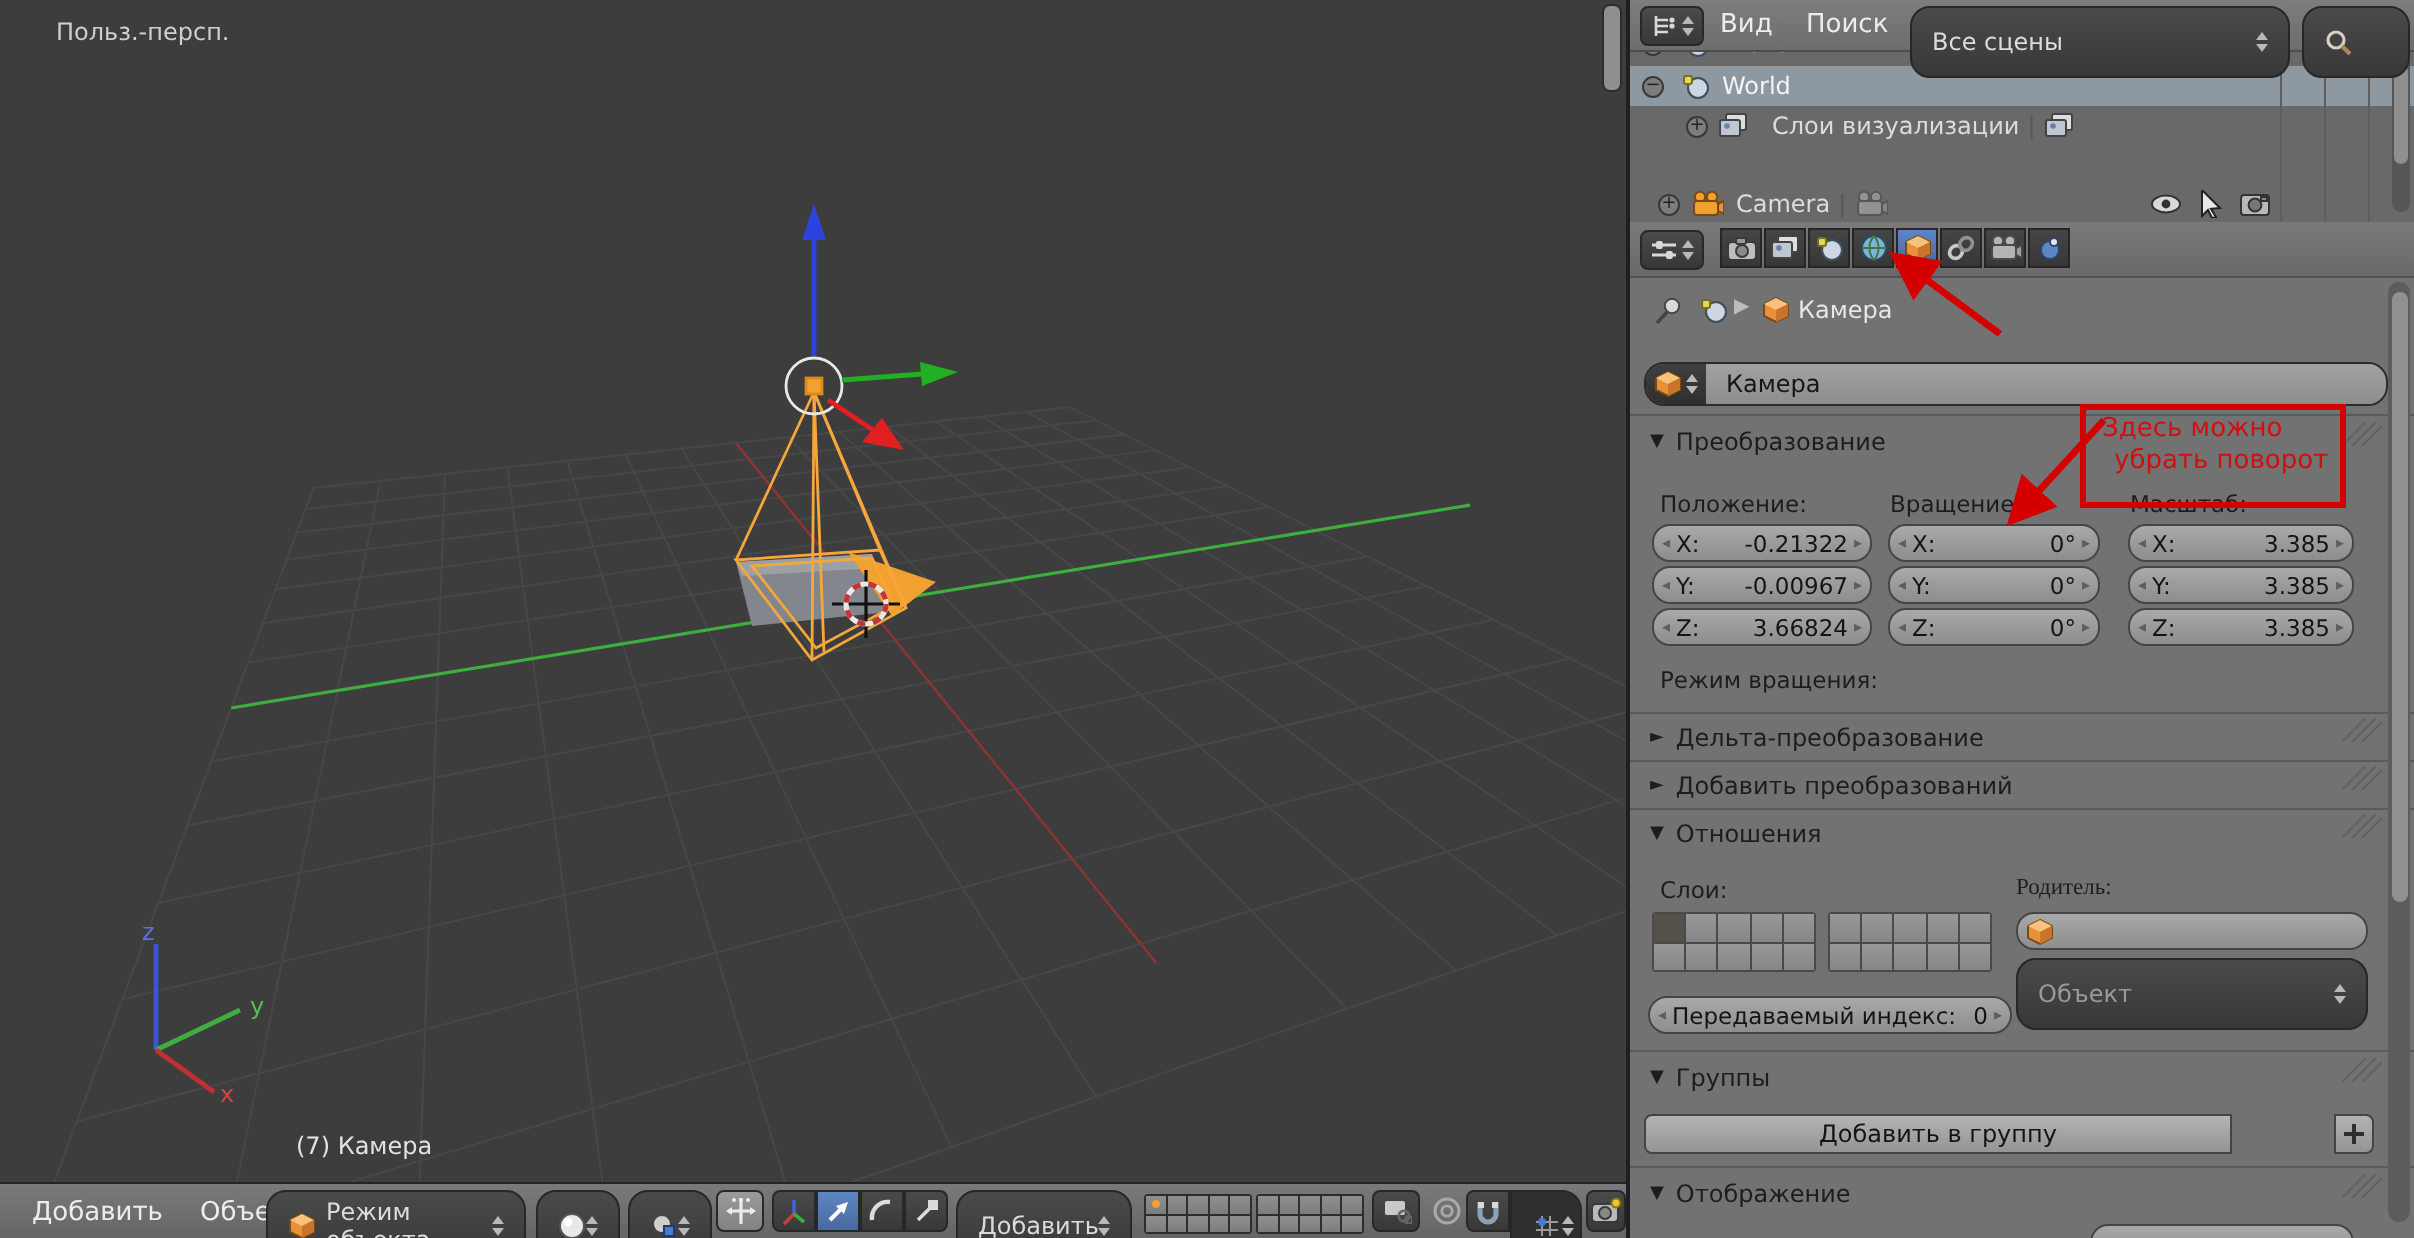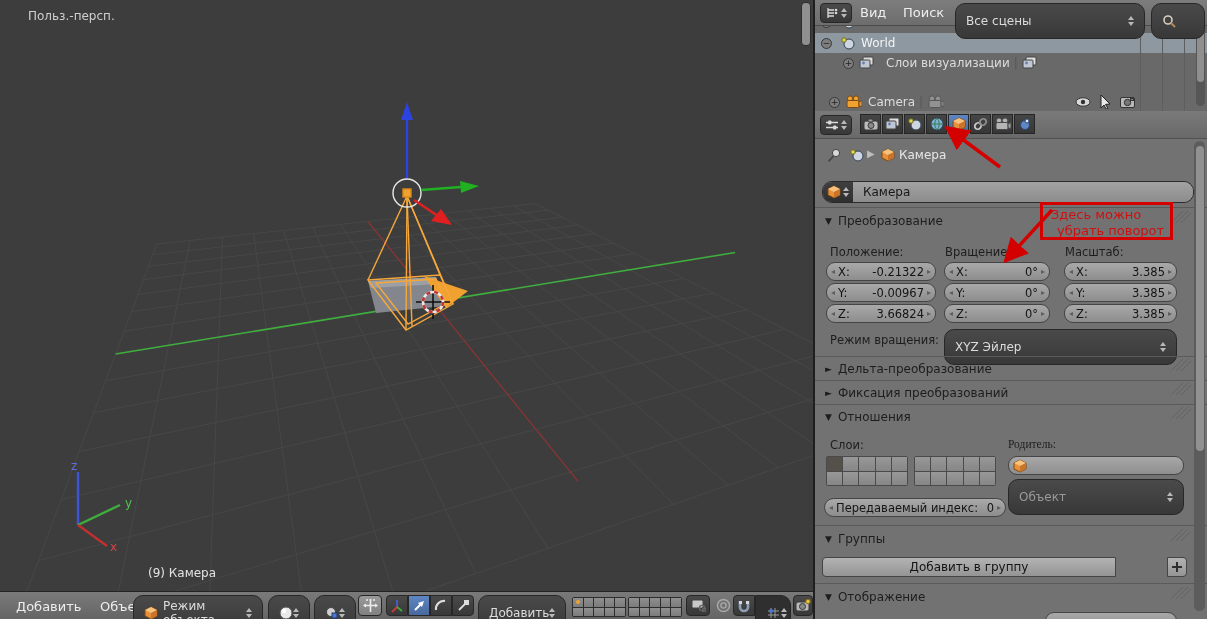--- a/index.html
+++ b/index.html
@@ -69,21 +69,21 @@
   .plabel{position:absolute;color:#1d1d1d;font-size:11.5px;}
   .nf{position:absolute;height:19px;background:linear-gradient(#a9a9a9,#8d8d8d);border:1px solid #454545;border-radius:9px;
      color:#141414;display:flex;align-items:center;padding:0 4px;box-sizing:border-box;font-size:11.5px;}
   .relgrid{position:absolute;width:80px;height:28px;display:grid;grid-template-columns:repeat(5,1fr);grid-template-rows:1fr 1fr;
      border:1px solid #4a4a4a;background:#4a4a4a;grid-gap:1px;border-radius:2px;}
   .relgrid span{background:linear-gradient(#989898,#868686);}
   .relgrid span.on{background:#55504a;}
   .pscroll{position:absolute;right:2px;top:30px;width:11px;height:470px;background:#5c5c5c;border-radius:6px;}
   .pscroll i{position:absolute;left:1.5px;top:5px;width:8px;height:305px;background:#919191;border-radius:5px;display:block;}
   
-  #anno-box{position:absolute;left:1040px;top:202px;width:133px;height:38px;border:3px solid #d40000;box-sizing:border-box;z-index:40;}
+  #anno-box{position:absolute;left:1040px;top:202px;width:133px;height:52px;border:3px solid #d40000;box-sizing:border-box;z-index:40;}
   #anno-box div{color:#cf1010;font-size:13px;line-height:16px;padding-left:8px;padding-top:2px;white-space:nowrap;}
   #anno-box div:last-child{padding-left:14px;padding-top:0;}
   #overlay{position:absolute;left:0;top:0;z-index:50;pointer-events:none;}
 </style>
 </head>
 <body>
 
 <div id="app">
 
   <div id="viewport">
@@ -156,21 +156,21 @@
         <polygon points="452,225 431,221 441,209" fill="#e02020"></polygon>
       </g>
 
       <g id="mini-axes" stroke-width="2.4">
         <line x1="78" y1="525" x2="78" y2="472" stroke="#3c55d8"></line>
         <line x1="78" y1="525" x2="120" y2="505" stroke="#3fae3f"></line>
         <line x1="78" y1="525" x2="107" y2="546" stroke="#c03030"></line>
       </g>
     </svg>
     <div class="vp-label" style="left:28px;top:9px;">Польз.-персп.</div>
-    <div class="vp-label" style="left:148px;top:566px;color:#e2e2e2;">(9) Камера</div>
+    <div class="vp-label" style="left:148px;top:566px;color:#e2e2e2;">(7) Камера</div>
     <div class="ax-lab" style="left:71px;top:459px;color:#5b6fe0;">z</div>
     <div class="ax-lab" style="left:125px;top:496px;color:#4fc24f;">y</div>
     <div class="ax-lab" style="left:110px;top:540px;color:#d04545;">x</div>
     <div id="vp-scroll"></div>
   </div>
 
   <div id="vtoolbar">
     <span class="menu-txt" style="left:16px;">Добавить</span>
     <span class="menu-txt" style="left:100px;">Объект</span>
 
@@ -666,40 +666,33 @@
           <span class="na">▸</span>
         </div>
       <div class="nf" style="left:249px;top:193px;width:113px;">
           <span class="na">◂</span>
           <span class="nl">Z:</span>
           <span class="nv">3.385</span>
           <span class="na">▸</span>
         </div>
 
       <div class="plabel" style="left:15px;top:222px;">Режим вращения:</div>
-      <div class="dd" style="left:129px;top:218px;width:233px;">
-        <span>XYZ Эйлер</span>
-        <span class="uds">
-            <i class="u"></i>
-            <i class="d"></i>
-          </span>
-      </div>
 
       <div class="pstrip" style="top:245px;"></div>
       <div class="phead" style="top:251px;">
           <span class="tri">►</span>
           <span>Дельта-преобразование</span>
         </div>
       <svg class="grip" style="right:16px;top:248px;" viewBox="0 0 22 12">
           <path d="M2 12L14 0M7 12L19 0M12 12L22 2" stroke="#575757" fill="none"></path>
         </svg>
       <div class="pstrip" style="top:269px;"></div>
       <div class="phead" style="top:275px;">
           <span class="tri">►</span>
-          <span>Фиксация преобразований</span>
+          <span>Добавить преобразований</span>
         </div>
       <svg class="grip" style="right:16px;top:272px;" viewBox="0 0 22 12">
           <path d="M2 12L14 0M7 12L19 0M12 12L22 2" stroke="#575757" fill="none"></path>
         </svg>
       <div class="pstrip" style="top:293px;"></div>
       <div class="phead" style="top:299px;">
           <span class="tri">▼</span>
           <span>Отношения</span>
         </div>
       <svg class="grip" style="right:16px;top:296px;" viewBox="0 0 22 12">

